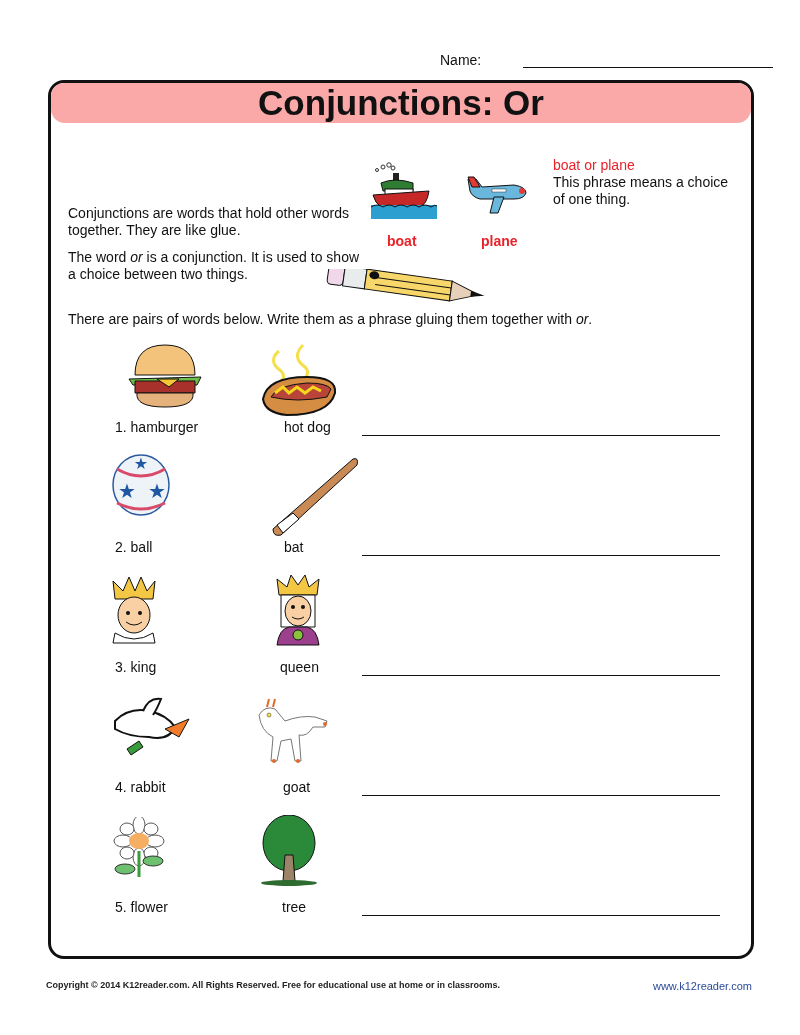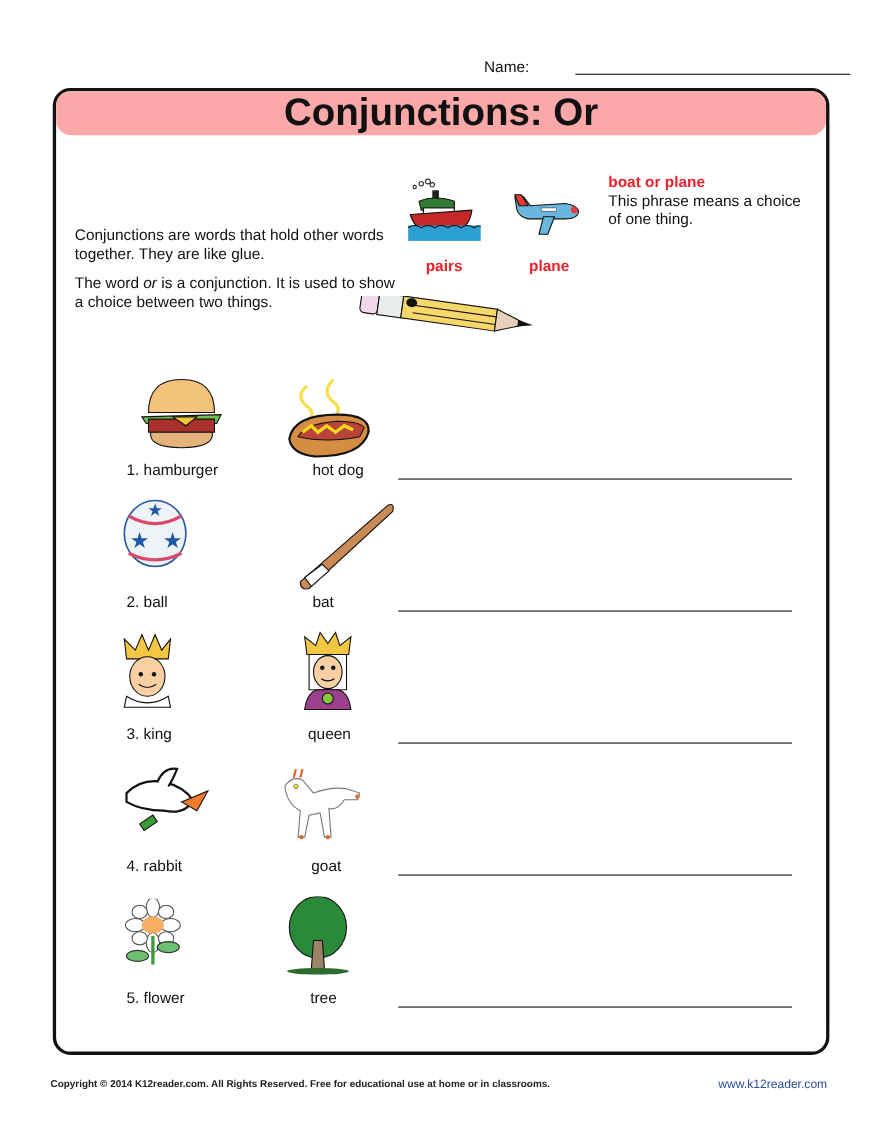--- a/index.html
+++ b/index.html
@@ -7,21 +7,21 @@
   .name-row { position:absolute; top:52px; left:440px; font-size:14px; display:flex; align-items:flex-end;gap:34px; }
   .name-line { display:inline-block; width:250px; border-bottom:1px solid #111; margin-left:8px; height:14px; }
   .frame { position:absolute; left:48px; top:80px; width:700px; height:873px; border:3px solid #111; border-radius:16px; overflow:hidden; background:#fff; }
   .title-bar { background:#fba8a8; height:40px; border-radius:0 0 14px 14px; margin:0 -0px; display:flex; align-items:center; justify-content:center; }
   .title { font-size:35px; font-weight:bold; letter-spacing:0px; }
   .intro { position:absolute; top:74px; left:17px; font-size:14px; line-height:17px; width:300px;margin-top:48px; }
   .intro p { margin:0 0 10px 0; }
   .pic { position:absolute; }
   .red { color:#e8232b; font-weight:bold; font-size:14px; position:absolute; }
   .note { position:absolute; left:502px; top:74px; font-size:14px; line-height:17px; width:190px; }
-  .note .hl { color:#e8232b; font-weight:bold; }
+  .note .hl { color:#e8232b; font-weight:normal; }
   .instr { position:absolute; top:228px; left:17px; font-size:14px; }
   .row { position:absolute; left:0; width:700px; height:120px; }
   .w1 { position:absolute; left:64px; font-size:14px; }
   .w2 { position:absolute; font-size:14px; }
   .ans { position:absolute; left:311px; width:358px; border-bottom:1px solid #111; }
   .footer { position:absolute; top:980px; left:46px; font-size:9px; color:#222;font-weight:bold; }
   .footer-link { position:absolute; top:980px; right:48px; font-size:11px; color:#2b4b9b; }
 </style>
 </head>
 <body>
@@ -46,21 +46,21 @@
       <circle cx="12" cy="6" r="2" fill="none" stroke="#333"></circle>
       <circle cx="18" cy="4" r="2.2" fill="none" stroke="#333"></circle>
       <circle cx="22" cy="7" r="2" fill="none" stroke="#333"></circle>
     <rect x="22" y="12" width="6" height="10" fill="#222"></rect>
     <path d="M10 22 Q24 16 42 22 L42 30 L12 30 Z" fill="#2e7d32" stroke="#111"></path>
     <rect x="14" y="28" width="28" height="8" fill="#fff" stroke="#111"></rect>
     <path d="M2 34 L58 30 Q56 44 48 46 L10 46 Q4 42 2 34 Z" fill="#c62828" stroke="#111"></path>
     <rect x="0" y="44" width="66" height="14" fill="#2a9fd0"></rect>
     <path d="M0 46 Q6 42 12 46 Q18 42 24 46 Q30 42 36 46 Q42 42 48 46 Q54 42 60 46 Q64 43 66 45" fill="none" stroke="#111"></path>
   </svg>
-  <span class="red" style="left:336px;top:150px">pairs</span>
+  <span class="red" style="left:336px;top:150px">boat</span>
 
   <svg class="pic" style="left:413px;top:88px" width="64" height="44" viewBox="0 0 64 44">
     <path d="M4 8 L12 8 L18 16 L50 14 Q62 16 62 22 Q60 28 50 28 L16 28 Q8 26 6 20 Z" fill="#6ab7dd" stroke="#111"></path>
     <path d="M4 6 L10 6 L16 16 L8 16 Z" fill="#e53935" stroke="#111"></path>
     <path d="M30 26 L40 26 L34 42 L26 42 Z" fill="#6ab7dd" stroke="#111"></path>
     <circle cx="58" cy="20" r="3" fill="#e53935"></circle>
     <rect x="28" y="18" width="14" height="3" fill="#fff" stroke="#333" stroke-width="0.5"></rect>
   </svg>
   <span class="red" style="left:430px;top:150px">plane</span>
 
@@ -75,20 +75,21 @@
       <rect x="20" y="6" width="22" height="20" fill="#e8ecec" stroke="#111"></rect>
       <rect x="42" y="6" width="86" height="20" fill="#f8d76a" stroke="#111"></rect>
       <line x1="52" y1="13" x2="128" y2="13" stroke="#111"></line>
         <line x1="52" y1="20" x2="128" y2="20" stroke="#111"></line>
       <ellipse cx="50" cy="11" rx="5" ry="4" fill="#111"></ellipse>
       <path d="M128 6 L156 16 L128 26 Z" fill="#e7d0ba" stroke="#111"></path>
       <path d="M148 13 L162 16 L148 19 Z" fill="#111"></path>
     </g>
   </svg>
 
+  <div class="instr"><span>There are pairs of words below. Write them as a phrase gluing them together with </span><em>or</em><span>.</span></div>
 
   <div class="row" style="top:258px">
     <svg class="pic" style="left:74px;top:0" width="80" height="70" viewBox="0 0 80 70">
       <path d="M10 34 Q10 4 40 4 Q70 4 70 34 Z" fill="#f3c37b" stroke="#111"></path>
       <path d="M4 38 L76 36 L72 44 L8 44 Z" fill="#6fbf4b" stroke="#111"></path>
       <path d="M10 40 L70 40 L70 52 L10 52 Z" fill="#a8322b" stroke="#111"></path>
       <path d="M32 38 L54 38 L44 46 Z" fill="#f7c534" stroke="#111"></path>
       <path d="M12 52 L68 52 Q70 66 40 66 Q10 66 12 52 Z" fill="#e5b27c" stroke="#111"></path>
     </svg>
     <svg class="pic" style="left:206px;top:0" width="84" height="76" viewBox="0 0 84 76">

